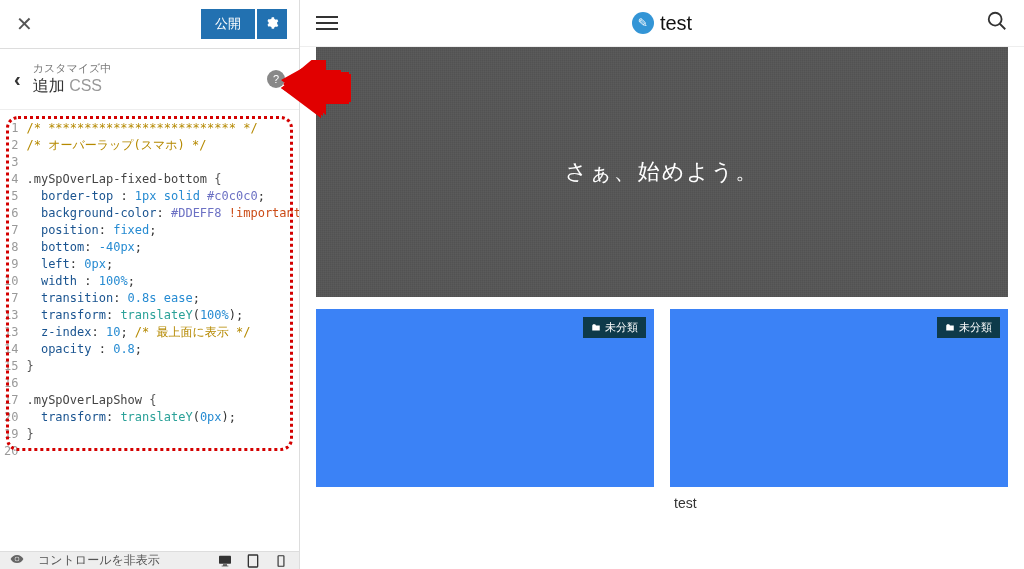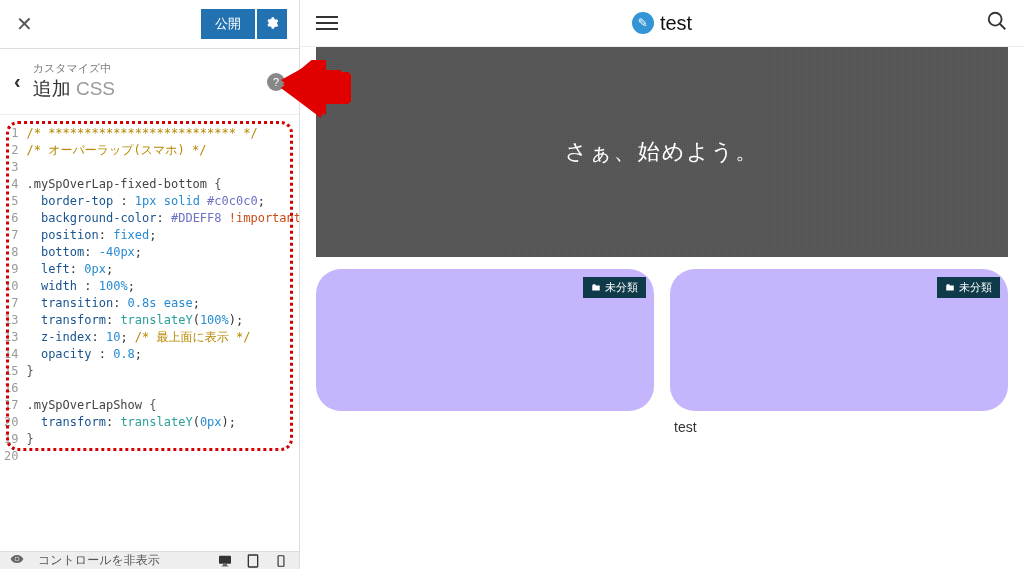--- a/index.html
+++ b/index.html
@@ -11,21 +11,21 @@
     .sidebar-top { display: flex; justify-content: space-between; align-items: center; padding: 8px 12px; border-bottom: 1px solid #ddd; }
     .close-x { font-size: 20px; color: #555; cursor: pointer; padding: 4px; }
     .publish-group { display: flex; gap: 2px; }
     .publish-btn { background: #2271b1; color: #fff; border: none; padding: 6px 14px; font-size: 13px; cursor: pointer; margin-left: 39px; }
     .gear-btn { background: #2271b1; color: #fff; border: none; padding: 6px 8px; cursor: pointer; }
     
     .section-header { display: flex; align-items: center; padding: 12px 14px; border-bottom: 1px solid #eee; position: relative; }
     .back-arrow { font-size: 20px; color: #333; cursor: pointer; padding-right: 12px; font-weight: bold; }
     .section-meta { flex: 1; }
     .section-sub { font-size: 11px; color: #777; }
-    .section-title { font-size: 19px; color: #333; }
+    .section-title { font-size: 16px; color: #333; }
     .section-title-css { color: #999; }
     .help-icon { width: 18px; height: 18px; background: #888; color: #fff; border-radius: 50%; display: flex; align-items: center; justify-content: center; font-size: 11px; cursor: pointer; }
     
     
     .code-area { flex: 1; position: relative; background: #fff; overflow: hidden; }
     .code-border { position: absolute; top: 6px; left: 6px; right: 6px; bottom: 100px; border: 3px dotted #d40000; border-radius: 12px; pointer-events: none; z-index: 5; }
     .code-lines { display: flex; font-family: "Consolas", monospace; font-size: 12px; line-height: 17px; padding: 10px 0; }
     .line-numbers { color: #999; text-align: right; padding: 0 8px 0 4px; user-select: none; }
     .line-numbers div { height: 17px; }
     .code-content { flex: 1; white-space: pre; color: #333; }
@@ -50,25 +50,25 @@
     
     .preview { flex: 1; background: #fff; display: flex; flex-direction: column; overflow: hidden; }
     .preview-header { display: flex; align-items: center; justify-content: space-between; padding: 10px 16px; border-bottom: 1px solid #eee; }
     .hamburger { cursor: pointer; }
     .hamburger div { width: 22px; height: 2px; background: #333; margin: 4px 0; }
     .site-title-wrap { display: flex; align-items: center; gap: 6px; }
     .pencil-badge { width: 22px; height: 22px; background: #3395d6; border-radius: 50%; display: flex; align-items: center; justify-content: center; color: #fff; font-size: 12px; }
     .site-title { font-size: 20px; color: #111; }
     .search-icon-wrap { cursor: pointer; }
     
-    .hero { background: #5b5b5b; color: #fff; height: 210px; display: flex; align-items: center; justify-content: center; margin: 0 16px; background-image: repeating-linear-gradient(90deg, rgba(0,0,0,0.05) 0 1px, transparent 1px 2px), repeating-linear-gradient(0deg, rgba(0,0,0,0.05) 0 1px, transparent 1px 2px); }
+    .hero { background: #5b5b5b; color: #fff; height: 250px; display: flex; align-items: center; justify-content: center; margin: 0 16px; background-image: repeating-linear-gradient(90deg, rgba(0,0,0,0.05) 0 1px, transparent 1px 2px), repeating-linear-gradient(0deg, rgba(0,0,0,0.05) 0 1px, transparent 1px 2px); }
     .hero-text { font-size: 22px; letter-spacing: 2px; }
     
     .cards { display: flex; gap: 16px; padding: 12px 16px; }
-    .card { flex: 1; background: #c4b5fd; height: 142px; position: relative; border-radius: 25px; }
+    .card { flex: 1; background: #3b82f6; height: 178px; position: relative; }
     .card-badge { position: absolute; top: 8px; right: 8px; background: #0e3a4a; color: #fff; font-size: 11px; padding: 3px 8px; display: flex; align-items: center; gap: 4px; }
     .card-title { position: absolute; bottom: -24px; left: 4px; font-size: 14px; color: #333; }
   </style>
 </head>
 <body>
 
 <div class="app">
   <div class="sidebar">
 
     <div class="sidebar-top">

